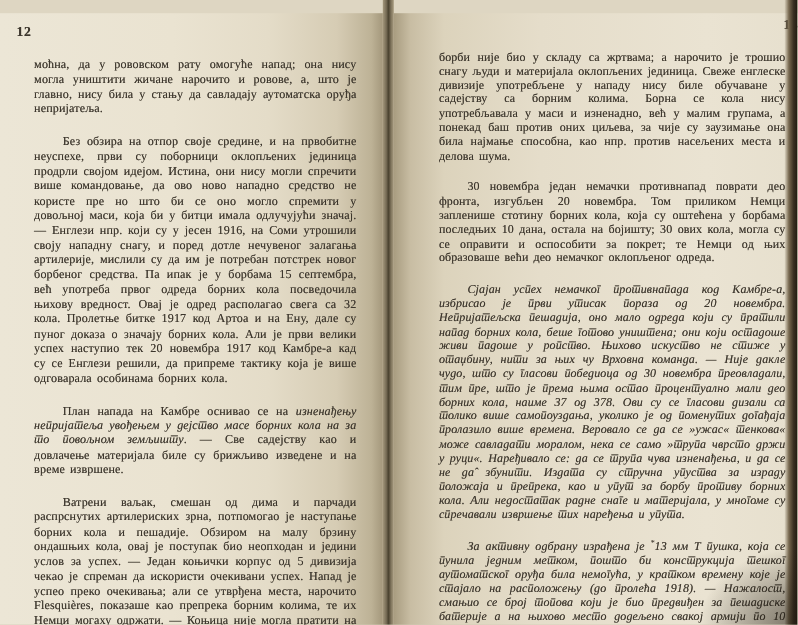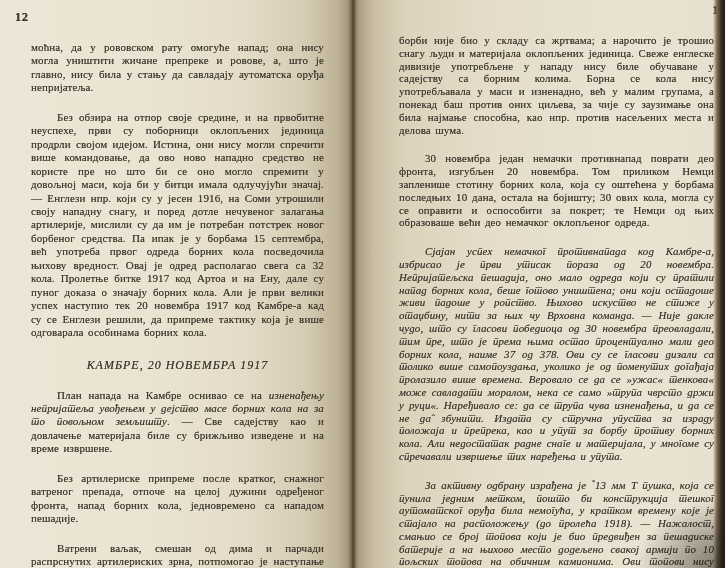--- a/index.html
+++ b/index.html
@@ -8,21 +8,21 @@
   .book {
     position: relative;
     width: 725px;
     height: 568px;
     overflow: hidden;
     background: #ded6c2;
     font-family: "Liberation Serif", serif;
     color: #3c362d;
   }
 
-  .page { position: absolute; top: 0; bottom: 0; box-sizing: border-box; }
+  .page { position: absolute; top: 12px; bottom: 0; box-sizing: border-box; }
 
   .page-left {
     left: 0; width: 348px;
     padding: 8px 8px 0 15px;
     background: linear-gradient(90deg,
       #ece6d6 0%, #eae3d1 45%, #e4dcc8 70%, #d6ccb4 88%, #bdb296 97%, #a4987c 100%);
   }
 
   .page-right {
     left: 358px; width: 380px;
@@ -86,25 +86,23 @@
   .para em { font-style: italic; }
   sup.fnmark { font-size: 7px; vertical-align: super; line-height: 0; }
 </style>
 </head>
 <body>
 
 <div class="book">
 
   <div class="page page-left">
     <div class="pagenum pagenum-left">12</div>
-    <p class="para noindent">моћна, да у рововском рату омогуће напад; она нису могла уништити жичане препреке и ровове, а, што је главно, нису била у стању да савладају аутоматска оруђа непријатеља.</p>
+    <p class="para noindent">моћна, да у рововском рату омогуће напад; она нису могла уништити жичане нарочито и ровове, а, што је главно, нису била у стању да савладају аутоматска оруђа непријатеља.</p>
     <p class="para">Без обзира на отпор своје средине, и на првобитне неуспехе, први су поборници оклопљених јединица продрли својом идејом. Истина, они нису могли спречити више командовање, да ово ново нападно средство не користе пре но што би се оно могло спремити у довољној маси, која би у битци имала одлучујући значај. — Енглези нпр. који су у јесен 1916, на Соми утрошили своју нападну снагу, и поред дотле нечувеног залагања артилерије, мислили су да им је потребан потстрек новог борбеног средства. Па ипак је у борбама 15 септембра, већ употреба првог одреда борних кола посведочила њихову вредност. Овај је одред располагао свега са 32 кола. Пролетње битке 1917 код Артоа и на Ену, дале су пуног доказа о значају борних кола. Али је први велики успех наступио тек 20 новембра 1917 код Камбре-а кад су се Енглези решили, да припреме тактику која је више одговарала особинама борних кола.</p>
-    <h2 class="heading">КАМБРЕ, 20 НОВЕМБРА 1917</h2>
     <p class="para"><span>План напада на Камбре оснивао се на </span><em>изненађењу непријатеља увођењем у дејство масе борних кола на за то повољном земљишту</em><span>. — Све садејству као и довлачење материјала биле су брижљиво изведене и на време извршене.</span></p>
-    <p class="para">Без артилериске припреме после кратког, снажног ватреног препада, отпоче на целој дужини одређеног фронта, напад борних кола, једновремено са нападом пешадије.</p>
     <p class="para">Ватрени ваљак, смешан од дима и парчади распрснутих артилериских зрна, потпомогао је наступање борних кола и пешадије. Обзиром на малу брзину ондашњих кола, овај је поступак био неопходан и једини услов за успех. — Један коњички корпус од 5 дивизија чекао је спреман да искористи очекивани успех. Напад је успео преко очекивања; али се утврђена места, нарочито Flesquières, показаше као препрека борним колима, те их Немци могаху одржати. — Коњица није могла пратити на коњу овај напад; само слаби делови коњичког корпуса стигли су тек после подне на фронт, где су се могли употребити. — Постигнути се успех није могао проширити у пробој, пошто је пешадија и посада борних кола била преморена.</p>
 
   </div>
 
   <div class="gutter"></div>
 
   <div class="page page-right">
     <div class="pagenum pagenum-right">13</div>
     <p class="para noindent">борби није био у складу са жртвама; а нарочито је трошио снагу људи и материјала оклопљених јединица. Свеже енглеске дивизије употребљене у нападу нису биле обучаване у садејству са борним колима. Борна се кола нису употребљавала у маси и изненадно, већ у малим групама, а понекад баш против оних циљева, за чије су заузимање она била најмање способна, као нпр. против насељених места и делова шума.</p>
     <p class="para">30 новембра један немачки противнапад поврати део фронта, изгубљен 20 новембра. Том приликом Немци запленише стотину борних кола, која су оштећена у борбама последњих 10 дана, остала на бојишту; 30 ових кола, могла су се оправити и оспособити за покрет; те Немци од њих образоваше већи део немачког оклопљеног одреда.</p>

